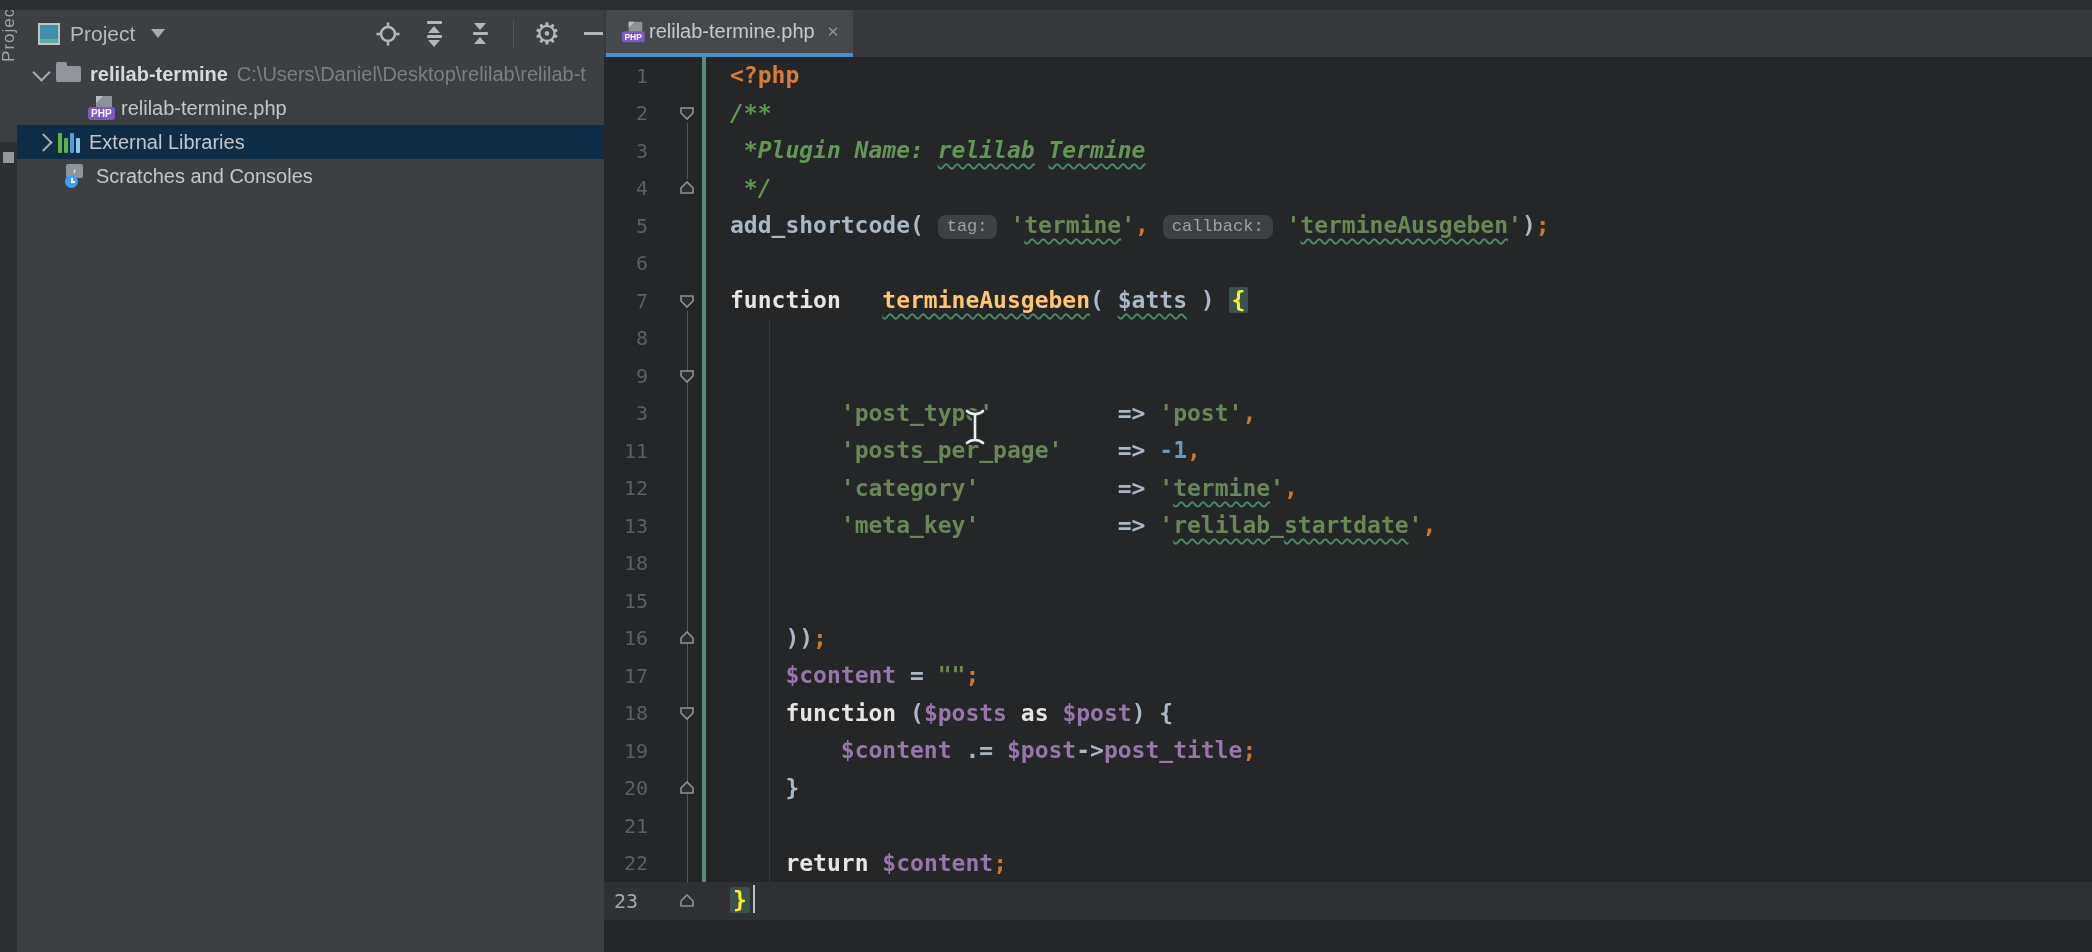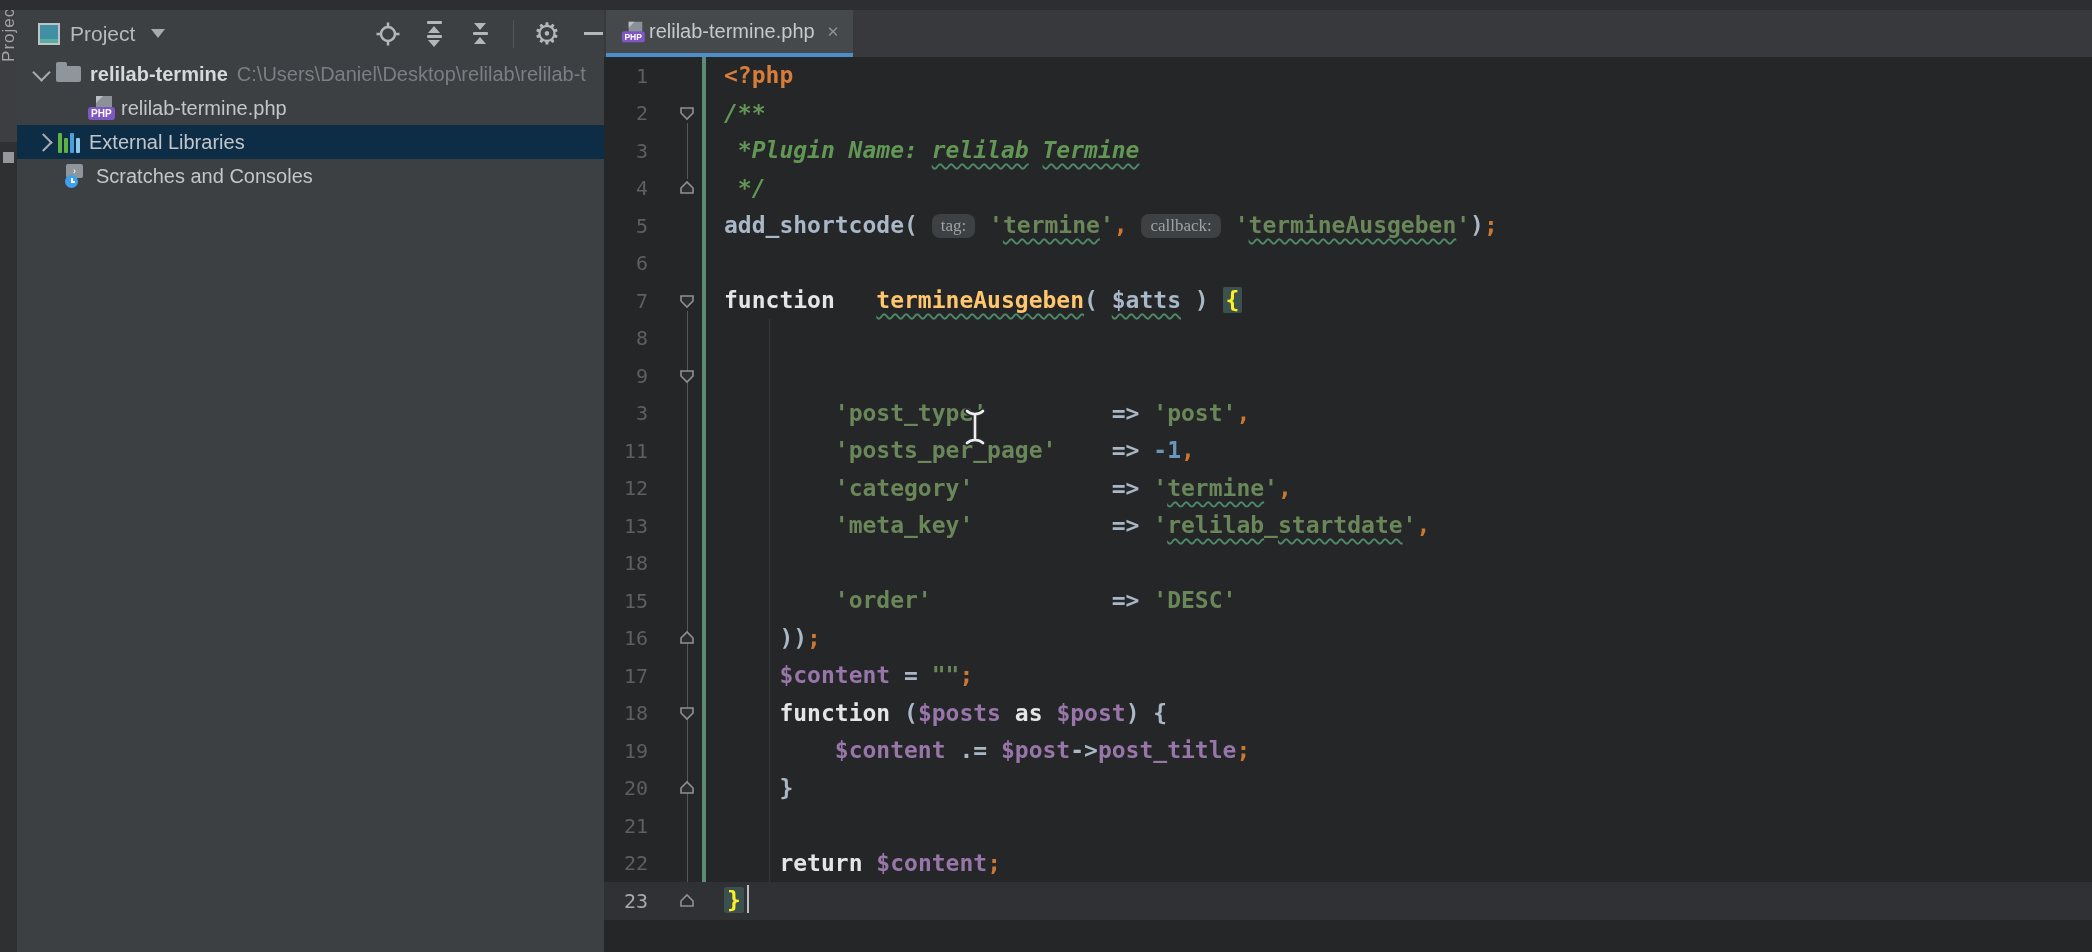--- a/index.html
+++ b/index.html
@@ -74,36 +74,36 @@
   .editor{position:relative;width:1488px;height:895px;background:#252628;overflow:hidden;
       font-family:"DejaVu Sans Mono",monospace;font-weight:bold;font-size:23px;}
   .vcs-bar{position:absolute;left:98px;top:0;width:4px;height:863px;background:#5e8b76;}
   .scope-line{position:absolute;left:83px;width:1px;background:#54575a;}
   .indent-guide{position:absolute;left:165px;top:262px;width:1px;height:563px;background:#36393b;}
 
   .crow{position:relative;display:flex;height:37.5px;align-items:center;}
   .crow.current{background:#303134;}
   .ln{width:44px;padding-right:12px;text-align:right;flex:none;
       font-size:20px;font-weight:normal;color:#5c6063;}
-  .crow.current .ln{color:#a6aaad;}
+  .crow.current .ln{color:#a6aaad;text-align:center;}
   .foldcol{width:54px;flex:none;display:flex;justify-content:center;align-items:center;z-index:2;}
-  pre.codeline{margin:10px;white-space:pre;line-height:37.5px;color:#a9b7c6;}
+  pre.codeline{margin:16px;white-space:pre;line-height:37.5px;color:#a9b7c6;}
 
   .tk-d{color:#a9b7c6;}
   .tk-k{color:#e5e5e5;}
   .tk-t{color:#d77d3a;}
   .tk-s{color:#6a8759;}
   .tk-n{color:#6897bb;}
   .tk-v{color:#9876aa;}
   .tk-f{color:#ffc66d;}
   .tk-c{color:#629755;font-style:italic;}
   .tk-p{color:#9876aa;}
   .tk-o{color:#cc7832;}
   .tk-b{color:#ffef28;background:#3b514d;border-radius:2px;padding:0 3px;}
-  .tk-h{display:inline-block;font-family:Liberation Serif, serif;font-weight:normal;font-size:17px;
+  .tk-h{display:inline-block;font-family:Liberation Mono, monospace;font-weight:normal;font-size:17px;
       color:#9da2a6;background:#3e4143;border-radius:8px;padding:3px 9px 4px;line-height:1;
       vertical-align:2px;}
   .typo{text-decoration:underline wavy #4e8a68;text-decoration-thickness:2px;text-underline-offset:5px;
       text-decoration-skip-ink:none;}
   .caret{display:inline-block;width:2px;height:28px;background:#bcbec0;vertical-align:-5px;margin-left:3px;}
 
   .mouse-cursor{position:absolute;left:962px;top:406px;z-index:50;pointer-events:none;}
 </style>
 </head>
 <body>
@@ -291,21 +291,20 @@
             <div class="foldcol"></div>
             <pre class="codeline"><span class="tk-d">        </span><span class="tk-s">'meta_key'</span><span class="tk-d">          </span><span class="tk-d">=&gt; </span><span class="tk-s">'</span><span class="tk-s typo">relilab</span><span class="tk-s">_</span><span class="tk-s typo">startdate</span><span class="tk-s">'</span><span class="tk-o">,</span></pre>
           </div>
           <div class="crow">
             <div class="ln">18</div>
             <div class="foldcol"></div>
           </div>
           <div class="crow">
             <div class="ln">15</div>
             <div class="foldcol"></div>
-            <pre class="codeline"><span class="tk-d">        </span><span class="tk-s">'order'</span><span class="tk-d">             </span><span class="tk-d">=&gt; </span><span class="tk-s">'DESC'</span></pre>
           </div>
           <div class="crow">
             <div class="ln">16</div>
             <div class="foldcol">
               <svg width="16" height="16" viewBox="0 0 16 16">
                 <path d="M2 13 H14 V8 L8 2 L2 8 Z" fill="#2b2d2f" stroke="#8d9194" stroke-width="1.6"></path>
               </svg>
             </div>
             <pre class="codeline"><span class="tk-d">    ))</span><span class="tk-o">;</span></pre>
           </div>

